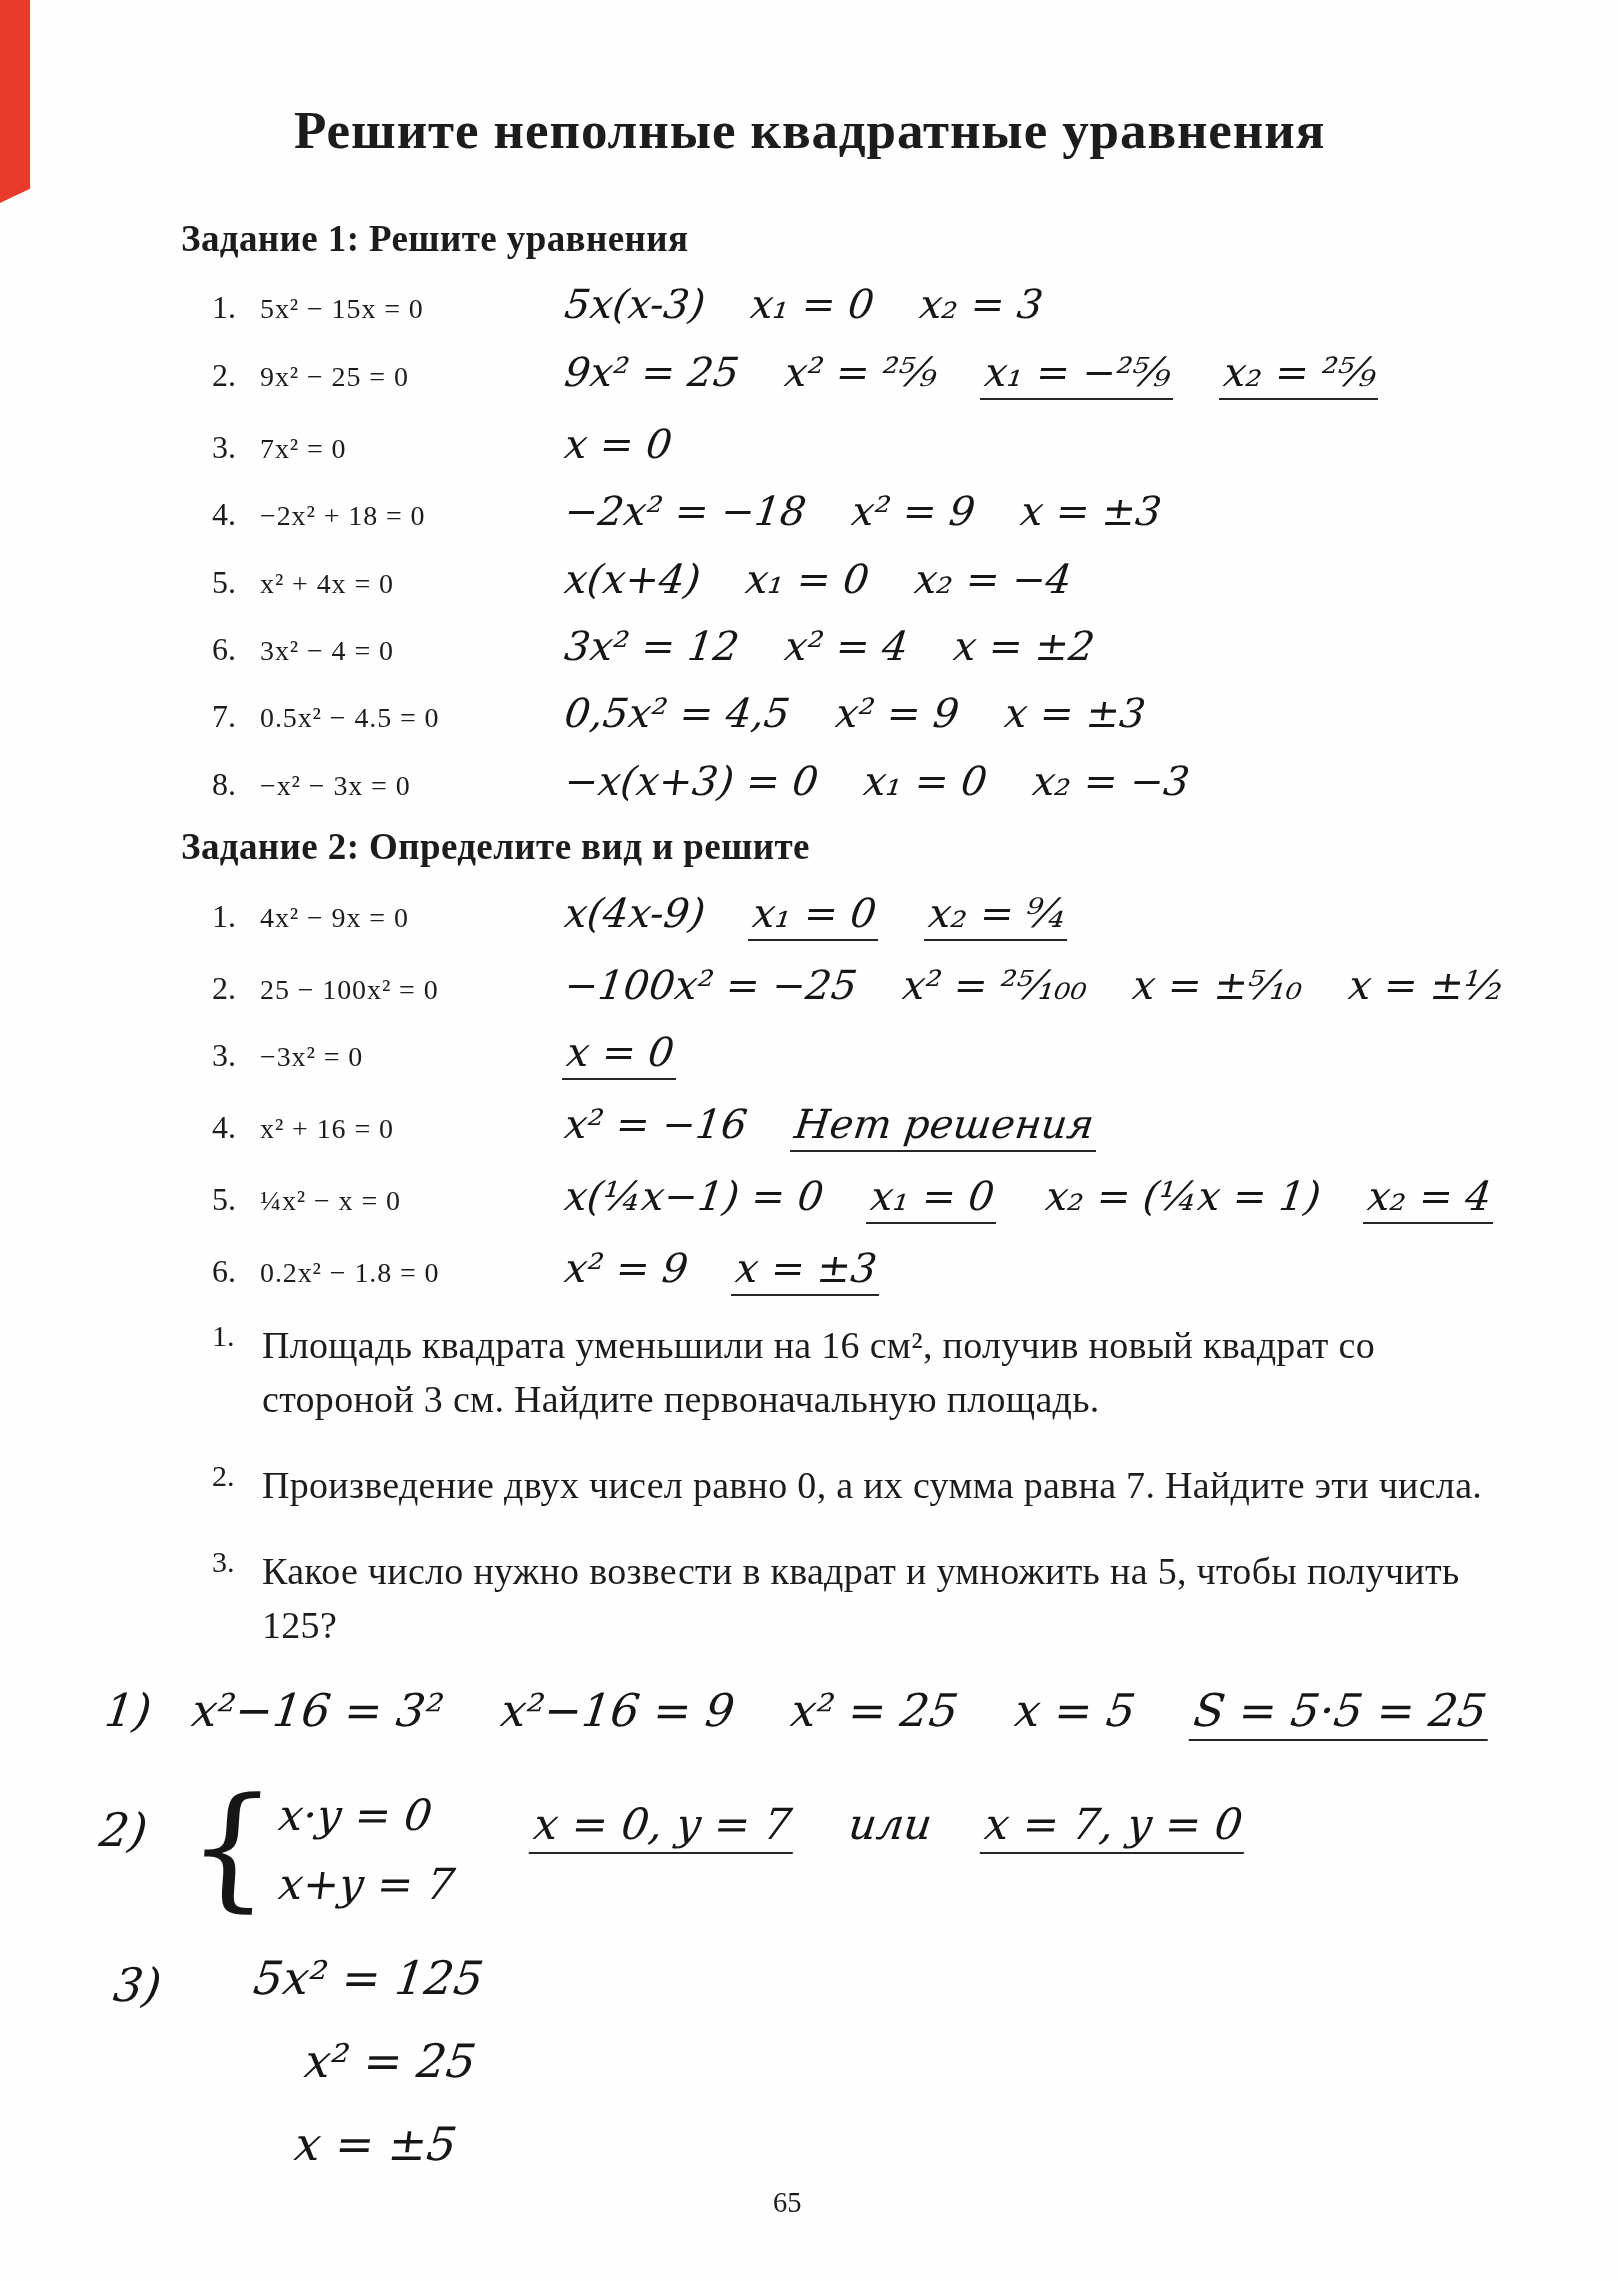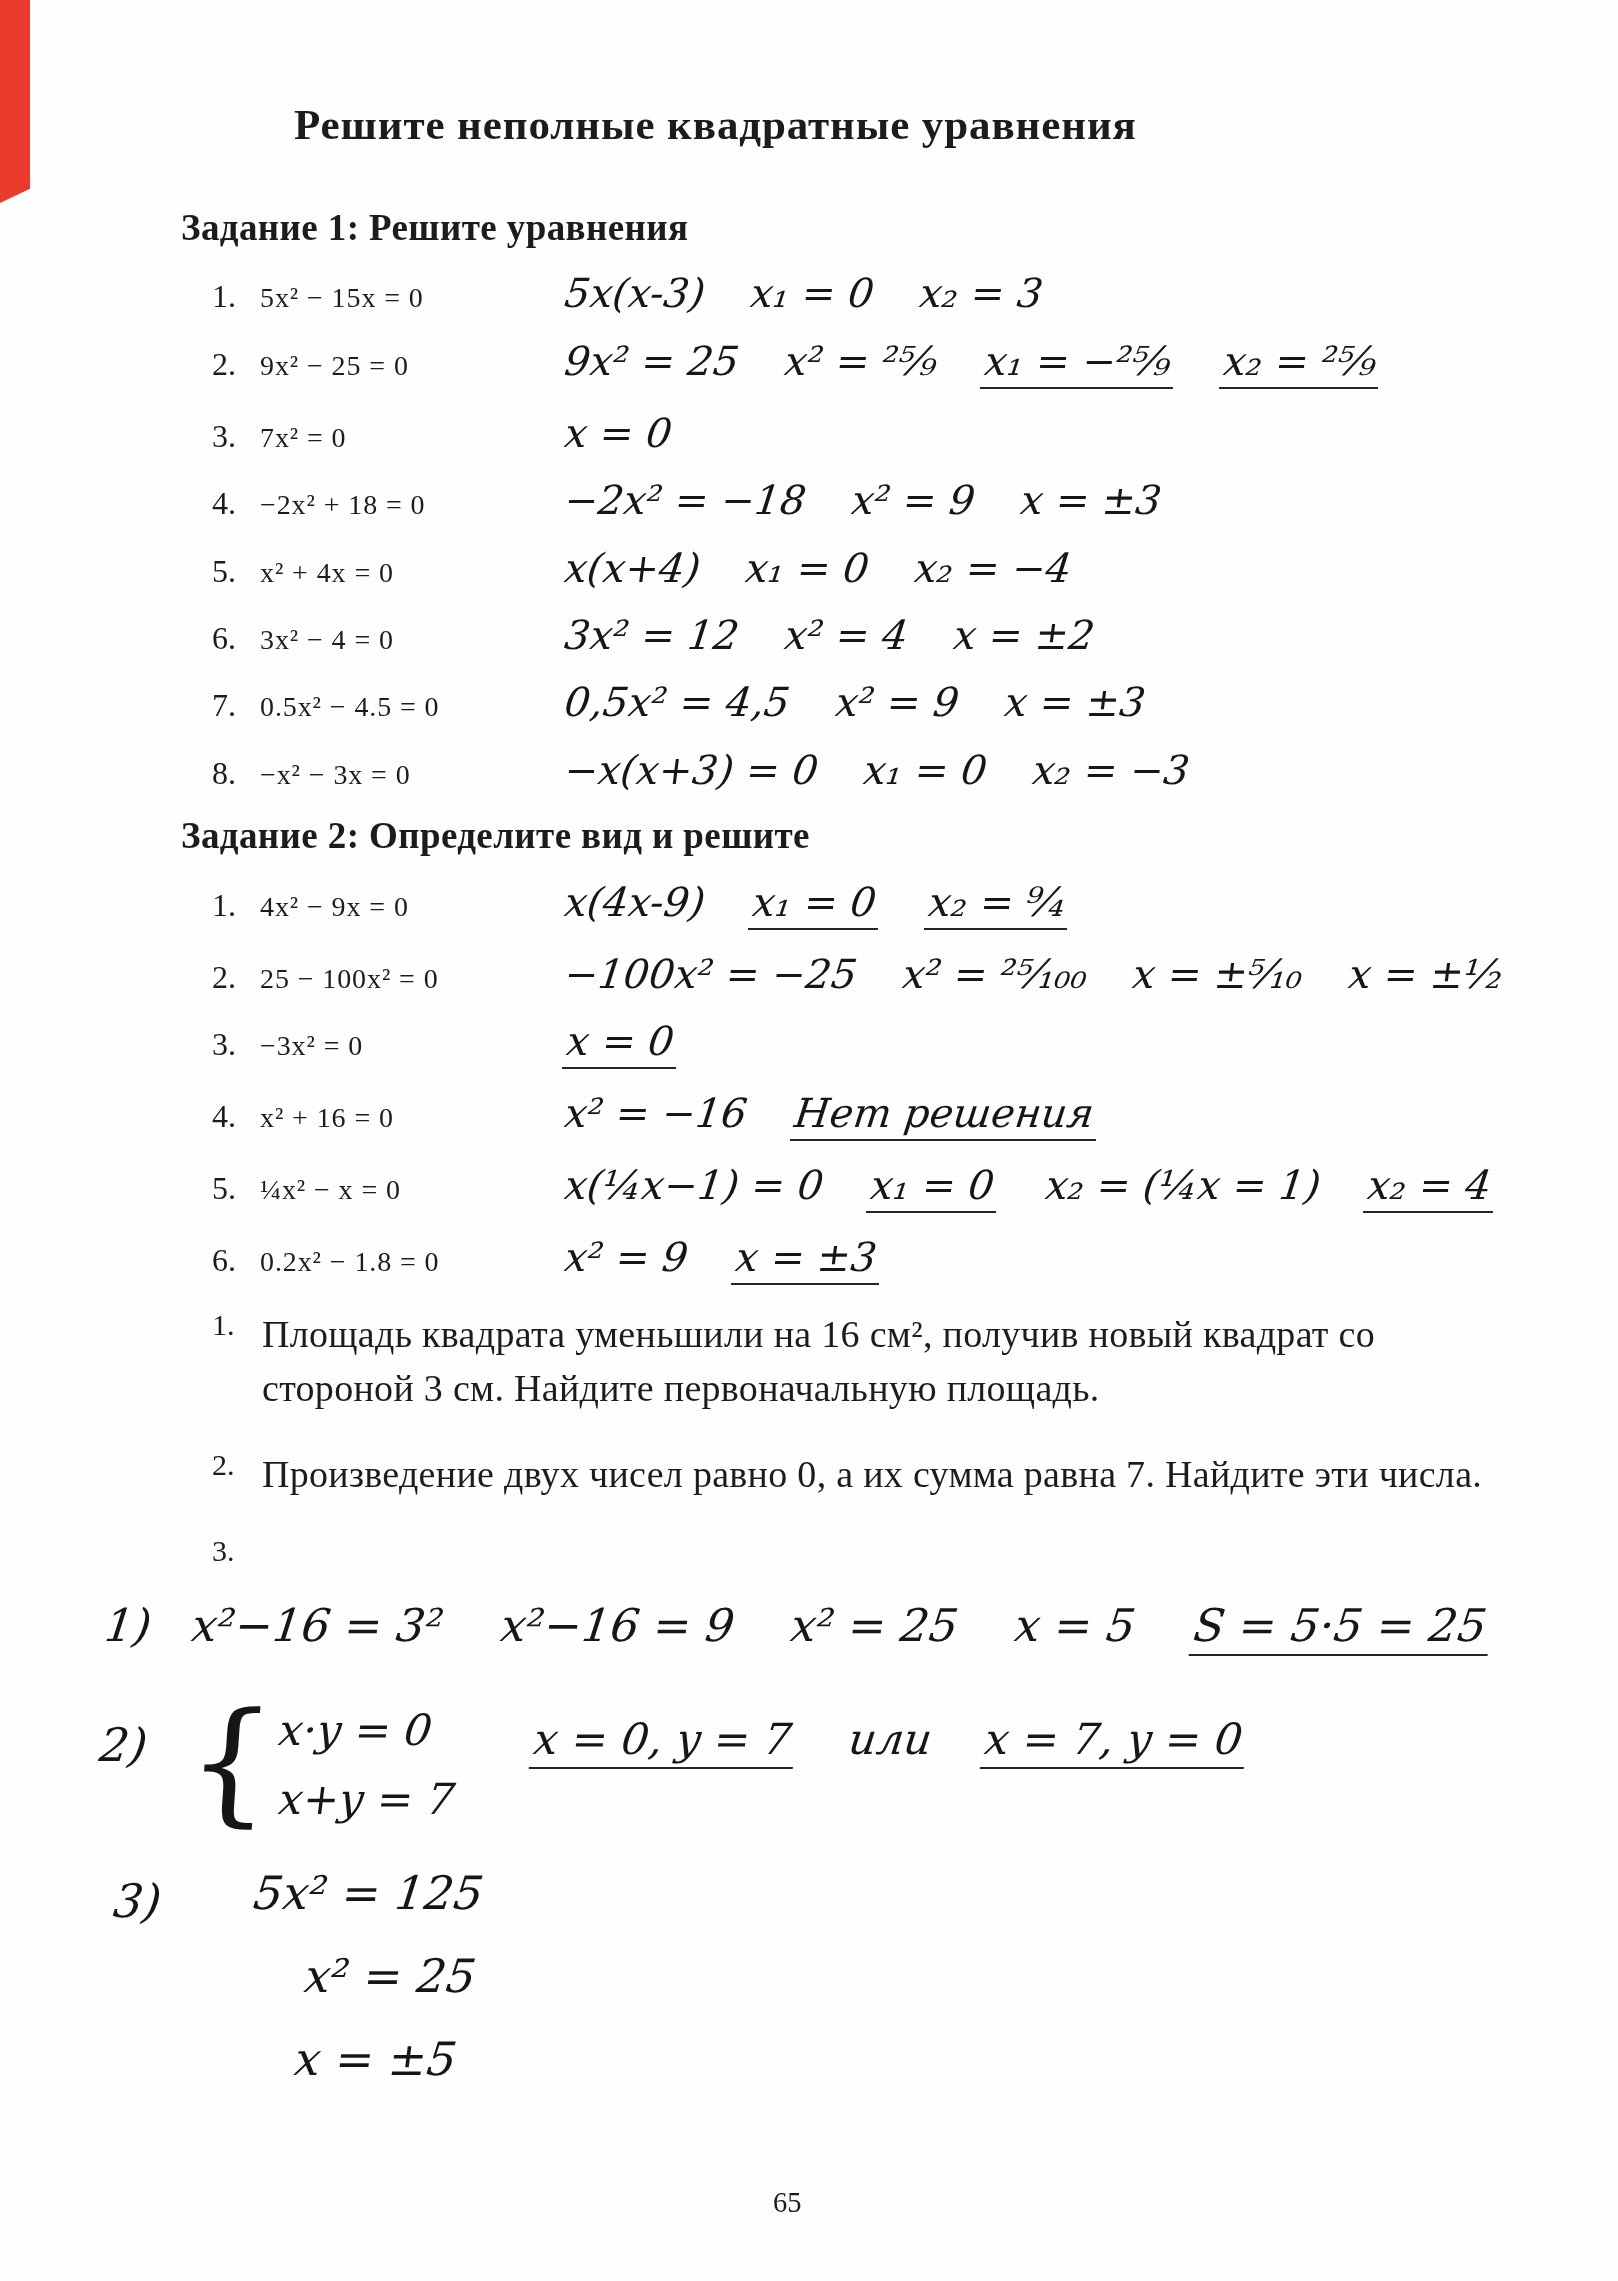--- a/index.html
+++ b/index.html
@@ -1,20 +1,20 @@
 <!DOCTYPE html>
 <html style="font-size:14.3px"><head>
 <meta charset="utf-8">
 <style>
   html,body{margin:0;padding:0;background:#777;}
   .page{position:relative;width:1618px;height:2281px;margin:0 auto;background:#fefefe;
         font-family:"Liberation Serif",serif;color:#1c1c1c;overflow:hidden;}
   .red-strip{position:absolute;left:0;top:0;width:30px;height:203px;background:#e93a2c;
         clip-path:polygon(0 0,100% 0,100% 93%,0 100%);}
-  .title{margin:100px 0 0 294px;width:fit-content;font-size:43px;font-weight:bold;letter-spacing:0.9px;}
+  .title{margin:100px 0 0 294px;width:fit-content;font-size:53px;font-weight:bold;letter-spacing:0.9px;}
   .heading{margin:57px 0 0 181px;font-size:37px;font-weight:bold;letter-spacing:0.4px;}
   .h2{margin-top:14px;} .h3{margin-top:27px;}
   .rows{margin-top:21.4px;}
   .eq-row{display:flex;align-items:baseline;padding-left:212px;margin-bottom:21.4px;min-height:46px;}
   .eq-num{width:48px;font-size:32px;flex:none;}
   .eq-printed{width:305px;font-size:28px;letter-spacing:0.9px;flex:none;}
   .hw{font-family:"DejaVu Serif",serif;font-style:italic;font-size:40px;color:#161616;
       display:inline-block;transform:skewX(-7deg);white-space:nowrap;line-height:1.15;}
   .hw-group{display:flex;gap:46px;align-items:baseline;flex-wrap:nowrap;}
   .u{border-bottom:2.7px solid #262626;padding:0 5.3px 2.7px 1.8px;}
@@ -193,20 +193,21 @@
         <div class="prob-row">
           <span class="prob-num">1.</span>
           <span class="prob-text">Площадь квадрата уменьшили на 16 см², получив новый квадрат со стороной 3 см. Найдите первоначальную площадь.</span>
         </div>
         <div class="prob-row">
           <span class="prob-num">2.</span>
           <span class="prob-text">Произведение двух чисел равно 0, а их сумма равна 7. Найдите эти числа.</span>
         </div>
         <div class="prob-row">
           <span class="prob-num">3.</span>
+          <span class="prob-text">Какое число нужно возвести в квадрат и умножить на 5, чтобы получить 125?</span>
         </div>
       </div>
   </div>
 
   <div class="solutions">
     <div class="sol-row sol1">
       <span class="hw sol-label">1)</span>
       <span class="sol-steps">
           <span class="hw">x²−16 = 3²</span>
           <span class="hw">x²−16 = 9</span>

